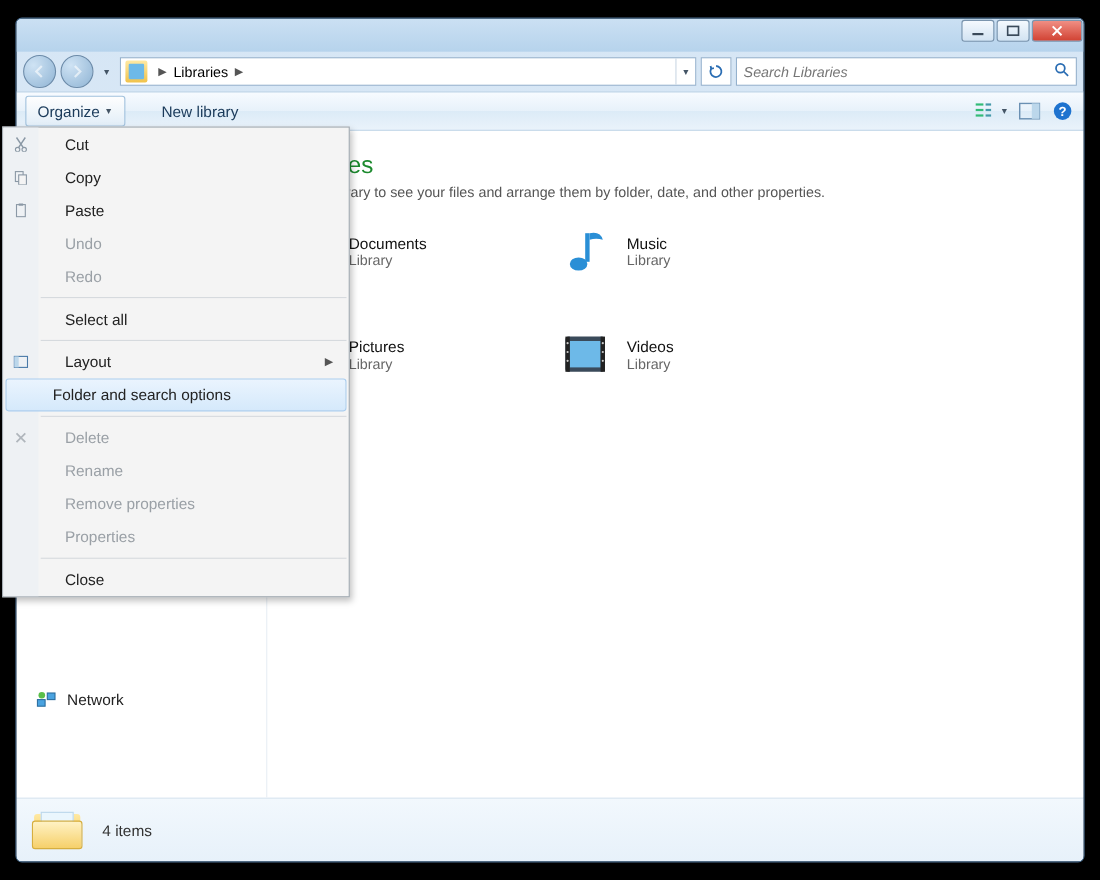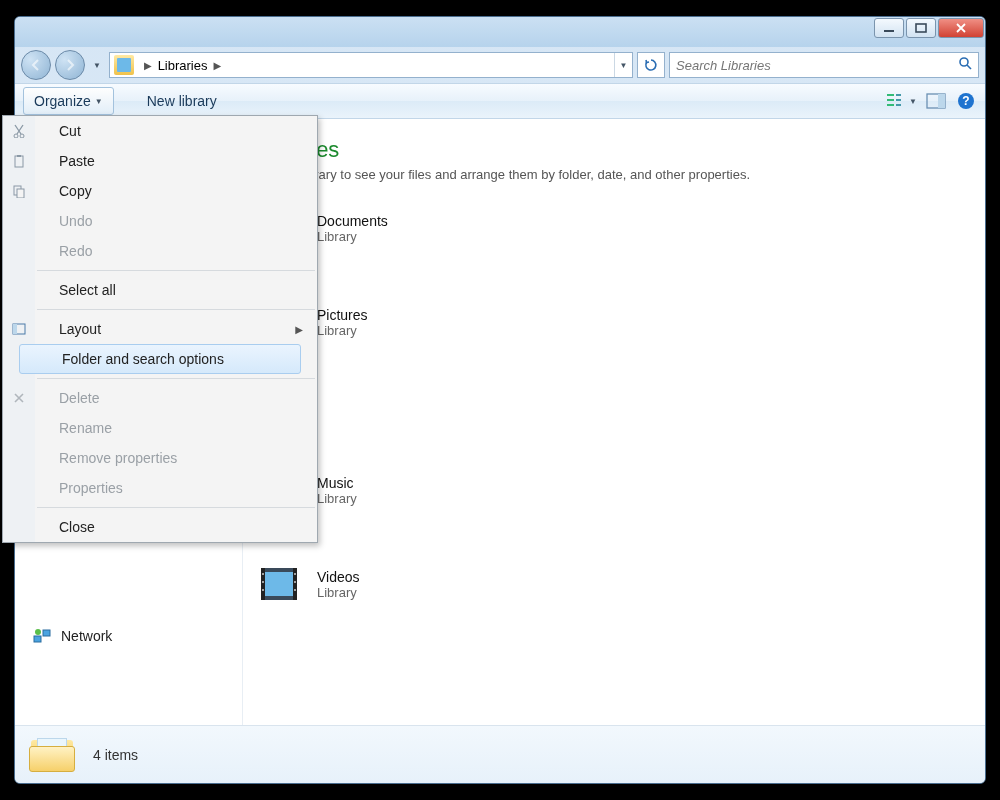--- a/index.html
+++ b/index.html
@@ -99,21 +99,21 @@
 
 .body { flex:1; display:flex; background:#fff; position:relative; }
 .sidebar { width:228px; border-right:1px solid #e8eef4; padding-top:500px; }
 
 .sbitem { display:flex; align-items:center; gap:10px; padding:8px 18px; font-size:14px; color:#222; }
 .sbitem .i { width:18px; height:18px; }
 
 .content { flex:1; padding:18px 12px 0 12px; position:relative; }
 .c-title { font-size:22px; color:#1c8a2e; font-weight:400; margin-bottom:4px; }
 .c-sub { font-size:13px; color:#555; margin-bottom:22px; }
-.lib-grid { display:flex; gap:120px;flex-direction:column; }
+.lib-grid { display:flex; gap:120px; }
 .lib-col { display:flex; flex-direction:column; gap:46px; }
 .lib-item { display:flex; align-items:center; gap:14px; }
 .lib-icon { width:48px; height:48px; }
 .lib-name { font-size:14px; color:#111; }
 .lib-type { font-size:13px; color:#666; }
 
 
 .dropdown {
   position:absolute; left:2px; top:115px;
   width:316px;
@@ -129,21 +129,21 @@
 }
 .dd-item {
   position:relative; display:flex; align-items:center;
   height:30px; padding-left:56px; padding-right:14px;
   color:#222;
 }
 .dd-item.disabled { color:#9aa0a6; }
 .dd-item.hover {
   background: linear-gradient(to bottom,#eaf4fe,#d5e9fb);
   border:1px solid #a9cdef; border-radius:3px;
-  margin:0 16px; padding-left:42px;
+  margin:0 2px; padding-left:42px;
 }
 .dd-sep { height:1px; background:#d6dade; margin:4px 2px 4px 34px; }
 .dd-iconcell { position:absolute; left:6px; width:20px; height:20px; display:flex;align-items:center;justify-content:center; color:#8a98a5; }
 .dd-sub { margin-left:auto; font-size:10px; color:#555; }
 
 
 .statusbar {
   height:58px; border-top:1px solid #d9e4ee;
   background: linear-gradient(to bottom,#f2f8fd,#e7f1fa);
   display:flex; align-items:center; padding:0 14px; gap:18px;
@@ -351,34 +351,34 @@
             <path d="M3 1 L9 10 M11 1 L5 10" stroke="#8a98a5" stroke-width="1.3"></path>
             <circle cx="4" cy="12" r="2" fill="none" stroke="#8a98a5"></circle>
             <circle cx="10" cy="12" r="2" fill="none" stroke="#8a98a5"></circle>
           </svg>
         </span>
       <span>Cut</span>
     </div>
     <div class="dd-item">
       <span class="dd-iconcell">
           <svg width="14" height="14" viewBox="0 0 14 14">
+            <rect x="2" y="2" width="7" height="9" fill="none" stroke="#8a98a5"></rect>
+            <rect x="5" y="5" width="7" height="9" fill="#f4f4f4" stroke="#8a98a5"></rect>
+          </svg>
+        </span>
+      <span>Copy</span>
+    </div>
+    <div class="dd-item">
+      <span class="dd-iconcell">
+          <svg width="14" height="14" viewBox="0 0 14 14">
             <rect x="3" y="2" width="8" height="11" fill="none" stroke="#8a98a5"></rect>
             <rect x="5" y="1" width="4" height="2" fill="#8a98a5"></rect>
           </svg>
         </span>
       <span>Paste</span>
-    </div>
-    <div class="dd-item">
-      <span class="dd-iconcell">
-          <svg width="14" height="14" viewBox="0 0 14 14">
-            <rect x="2" y="2" width="7" height="9" fill="none" stroke="#8a98a5"></rect>
-            <rect x="5" y="5" width="7" height="9" fill="#f4f4f4" stroke="#8a98a5"></rect>
-          </svg>
-        </span>
-      <span>Copy</span>
     </div>
     <div class="dd-item disabled">
       <span>Undo</span>
     </div>
     <div class="dd-item disabled">
       <span>Redo</span>
     </div>
     <div class="dd-sep"></div>
     <div class="dd-item">
       <span>Select all</span>

